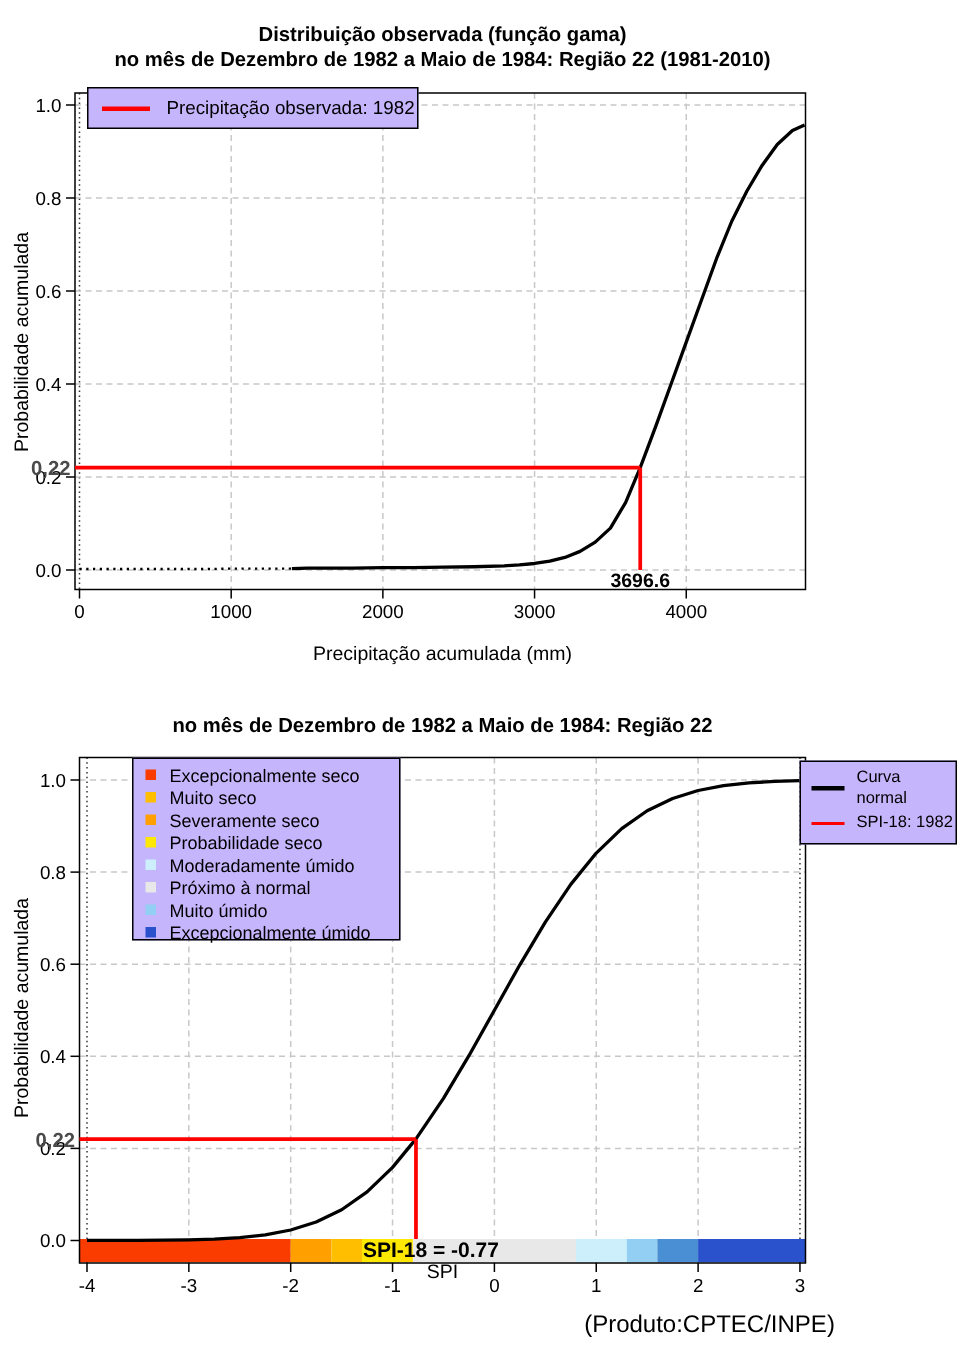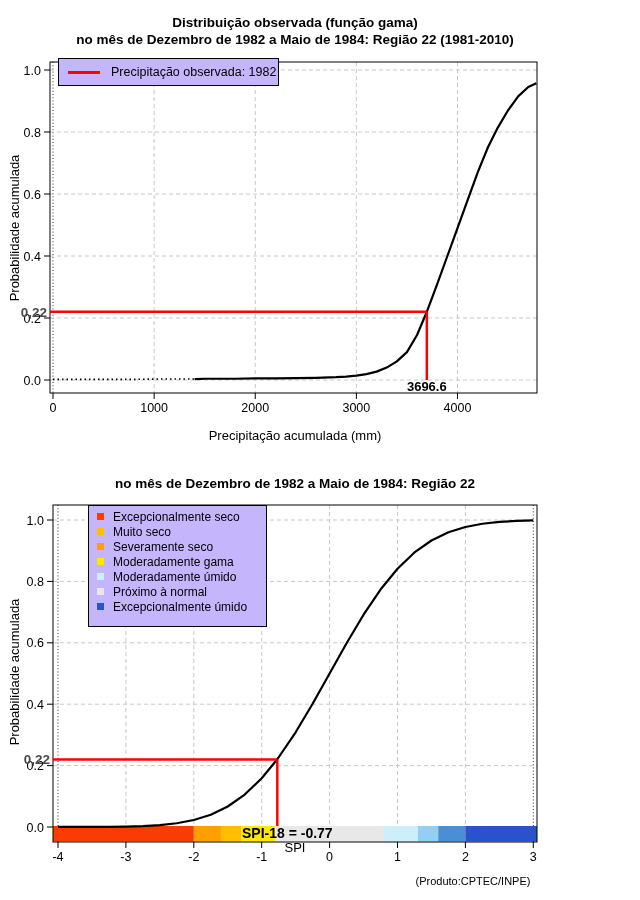--- a/index.html
+++ b/index.html
@@ -15,21 +15,21 @@
   .legend-gamma .lbl{margin-left:11px;font-size:12.5px;white-space:nowrap;}
   .legend-cats{left:58px;top:505px;width:179px;height:122px;padding-top:3px;margin-left:30px;}
   .cat-item{display:flex;align-items:center;height:15px;}
   .cat-item .sw{width:7px;height:7px;margin-left:8px;flex:0 0 auto;}
   .cat-item .lbl{margin-left:9px;font-size:12px;white-space:nowrap;}
   .legend-nr{left:533px;top:507px;width:105px;height:56px;padding-top:4px;font-size:11px;line-height:13.5px;}
   .nr-row{display:flex;align-items:center;margin-bottom:3px;}
   .nr-row .sw-line{width:22px;height:2.5px;margin-left:7px;flex:0 0 auto;}
   .nr-row .lbl{margin-left:8px;width:66px;}
   .nr-row .lbl.nowrap{white-space:nowrap;}
-  .footer-note{font-size:11px;}
+  .footer-note{font-size:16px;}
   svg text{font-family:"Liberation Sans", sans-serif;}
 </style>
 </head>
 <body>
 
 <div class="page">
 
   <div class="abs chart-title" style="top:14px;">Distribuição observada (função gama)</div>
   <div class="abs chart-title" style="top:31px;">no mês de Dezembro de 1982 a Maio de 1984: Região 22 (1981-2010)</div>
 
@@ -156,30 +156,44 @@
       <div class="cat-item">
         <span class="sw" style="background: rgb(255, 190, 0);"></span>
         <span class="lbl">Muito seco</span>
       </div>
       <div class="cat-item">
         <span class="sw" style="background: rgb(255, 160, 0);"></span>
         <span class="lbl">Severamente seco</span>
       </div>
       <div class="cat-item">
         <span class="sw" style="background: rgb(255, 232, 0);"></span>
-        <span class="lbl">Moderadamente gama</span>
+        <span class="lbl">Probabilidade seco</span>
       </div>
       <div class="cat-item">
         <span class="sw" style="background: rgb(205, 239, 251);"></span>
         <span class="lbl">Moderadamente úmido</span>
       </div>
       <div class="cat-item">
         <span class="sw" style="background: rgb(232, 232, 232);"></span>
         <span class="lbl">Próximo à normal</span>
       </div>
       <div class="cat-item">
+        <span class="sw" style="background: rgb(146, 207, 242);"></span>
+        <span class="lbl">Muito úmido</span>
+      </div>
+      <div class="cat-item">
         <span class="sw" style="background: rgb(42, 82, 204);"></span>
         <span class="lbl">Excepcionalmente úmido</span>
       </div>
     </div>
 
+  <div class="abs legend-box legend-nr">
+    <div class="nr-row">
+      <span class="sw-line" style="background: rgb(0, 0, 0);"></span>
+      <span class="lbl">Curva normal</span>
+    </div>
+    <div class="nr-row">
+      <span class="sw-line" style="background: rgb(255, 0, 0);"></span>
+      <span class="lbl nowrap">SPI-18: 1982</span>
+    </div>
+  </div>
 
 </div>
 
 </body></html>

